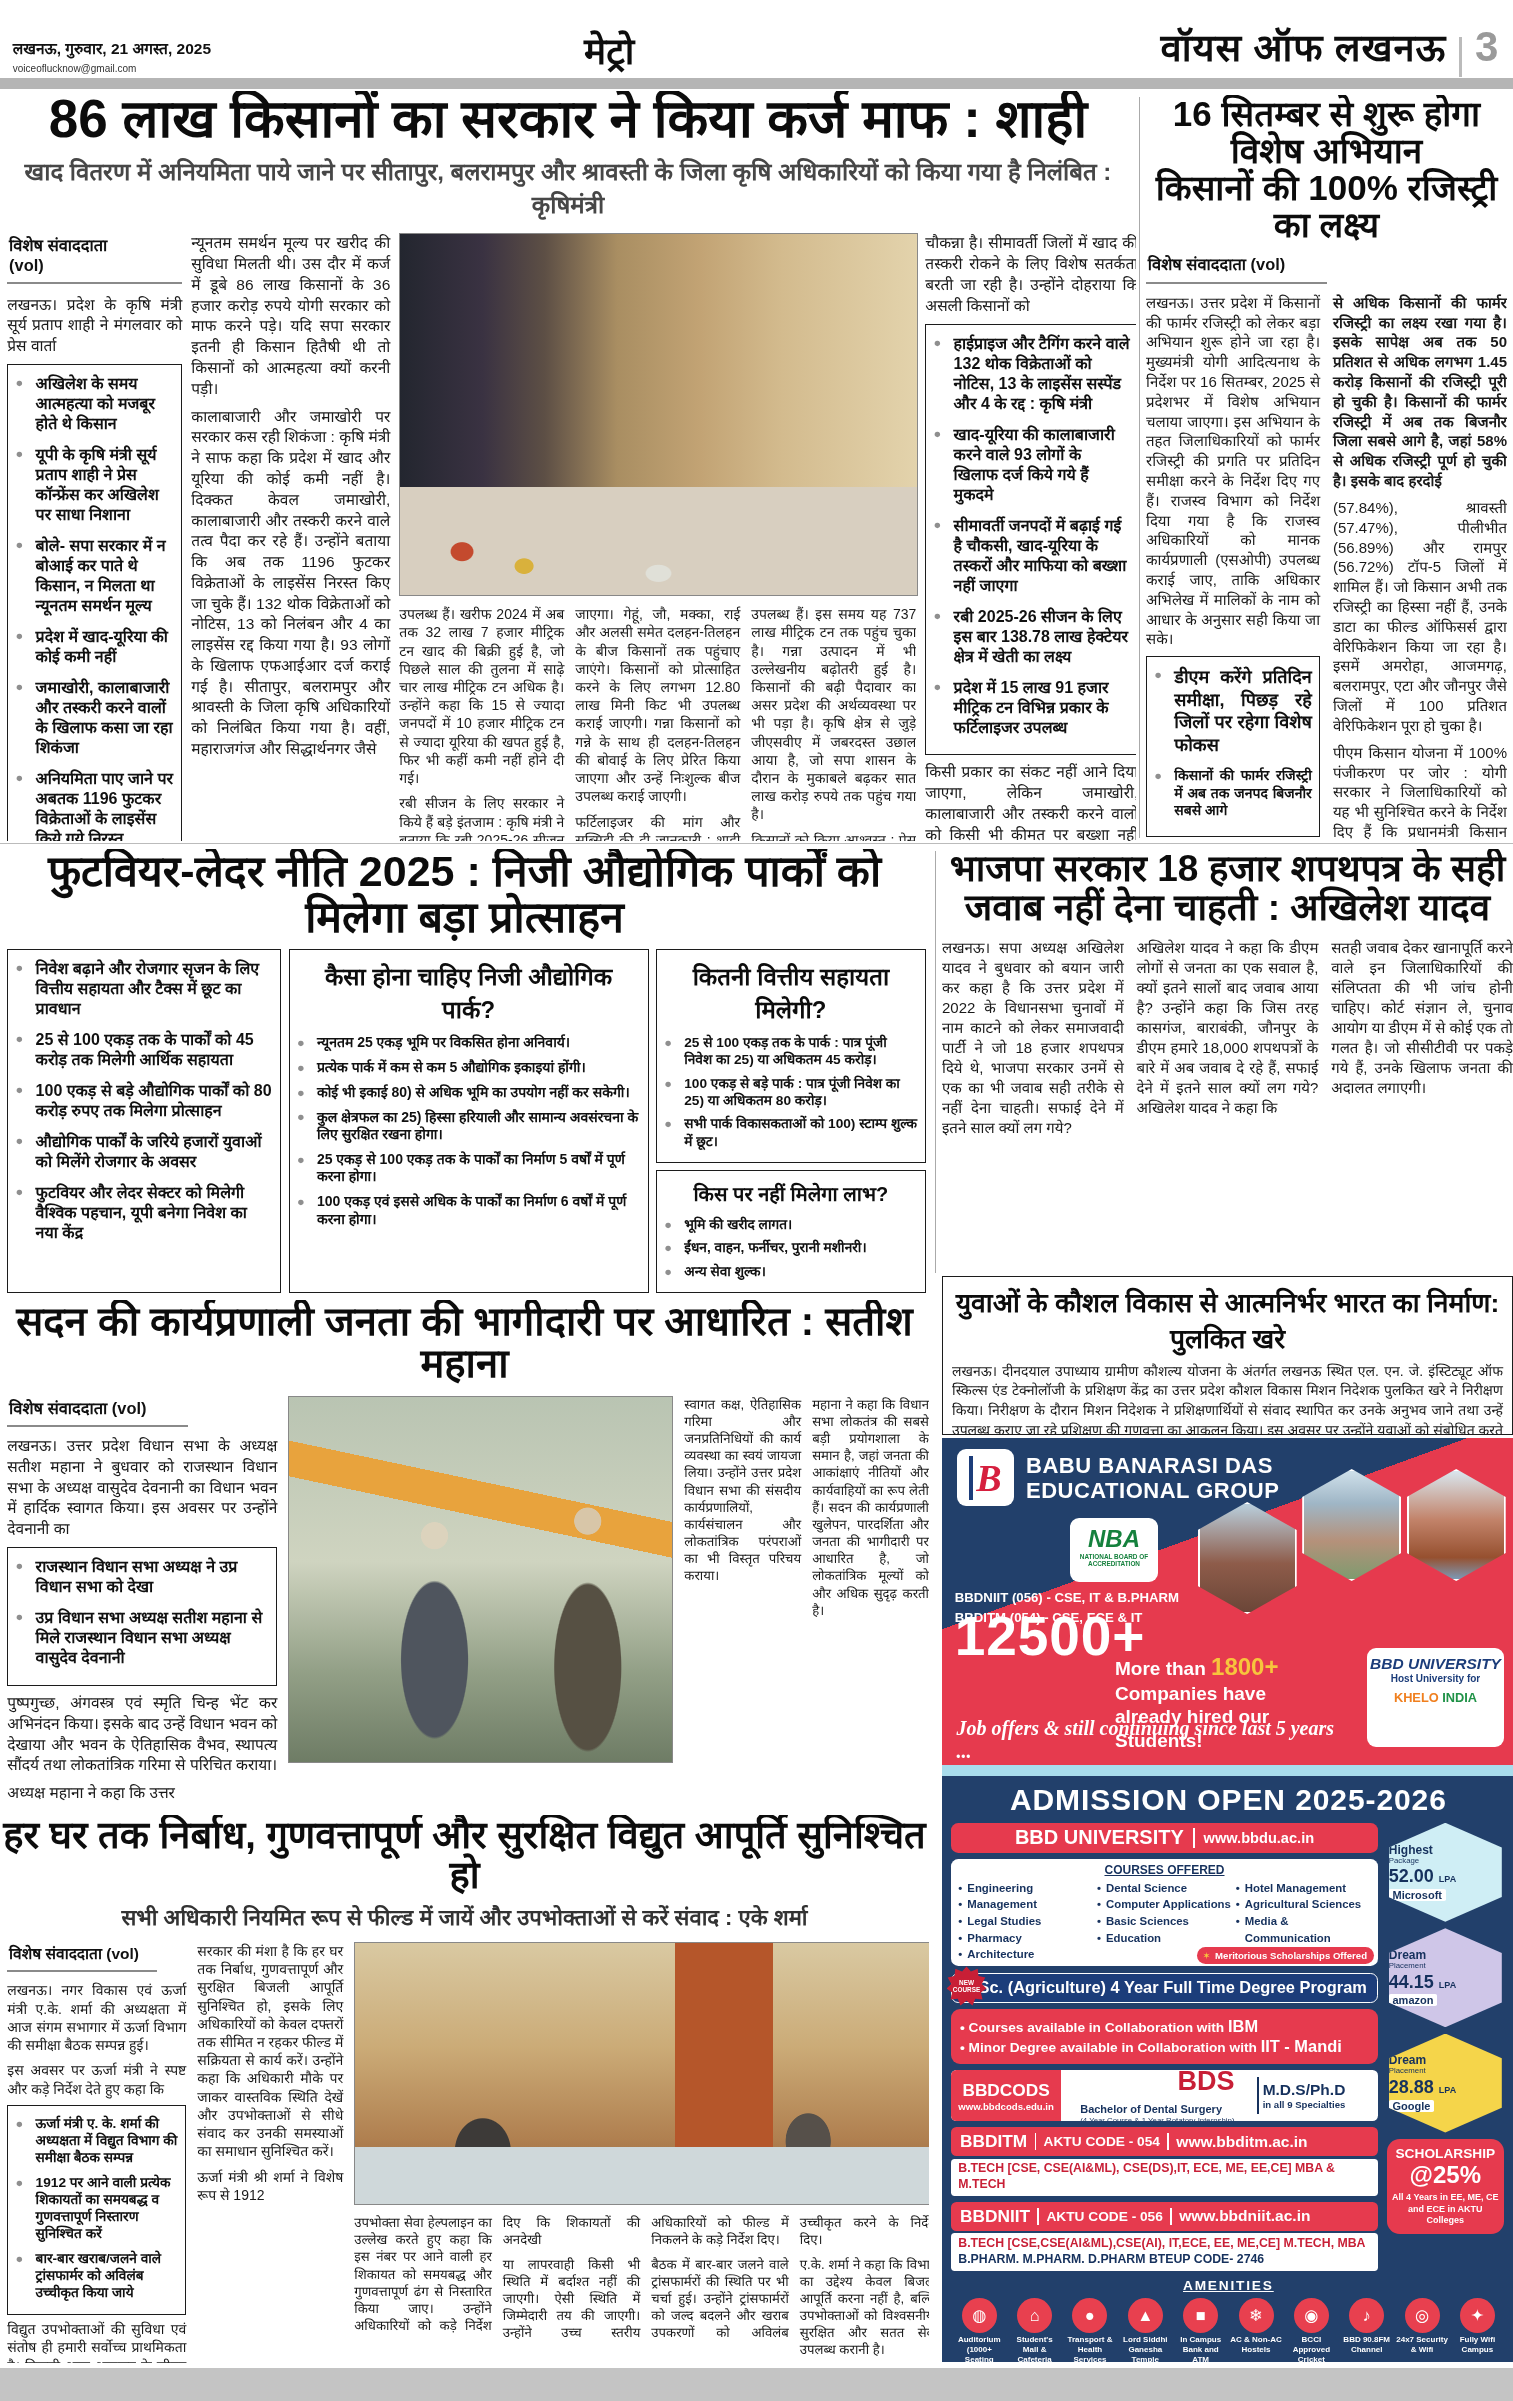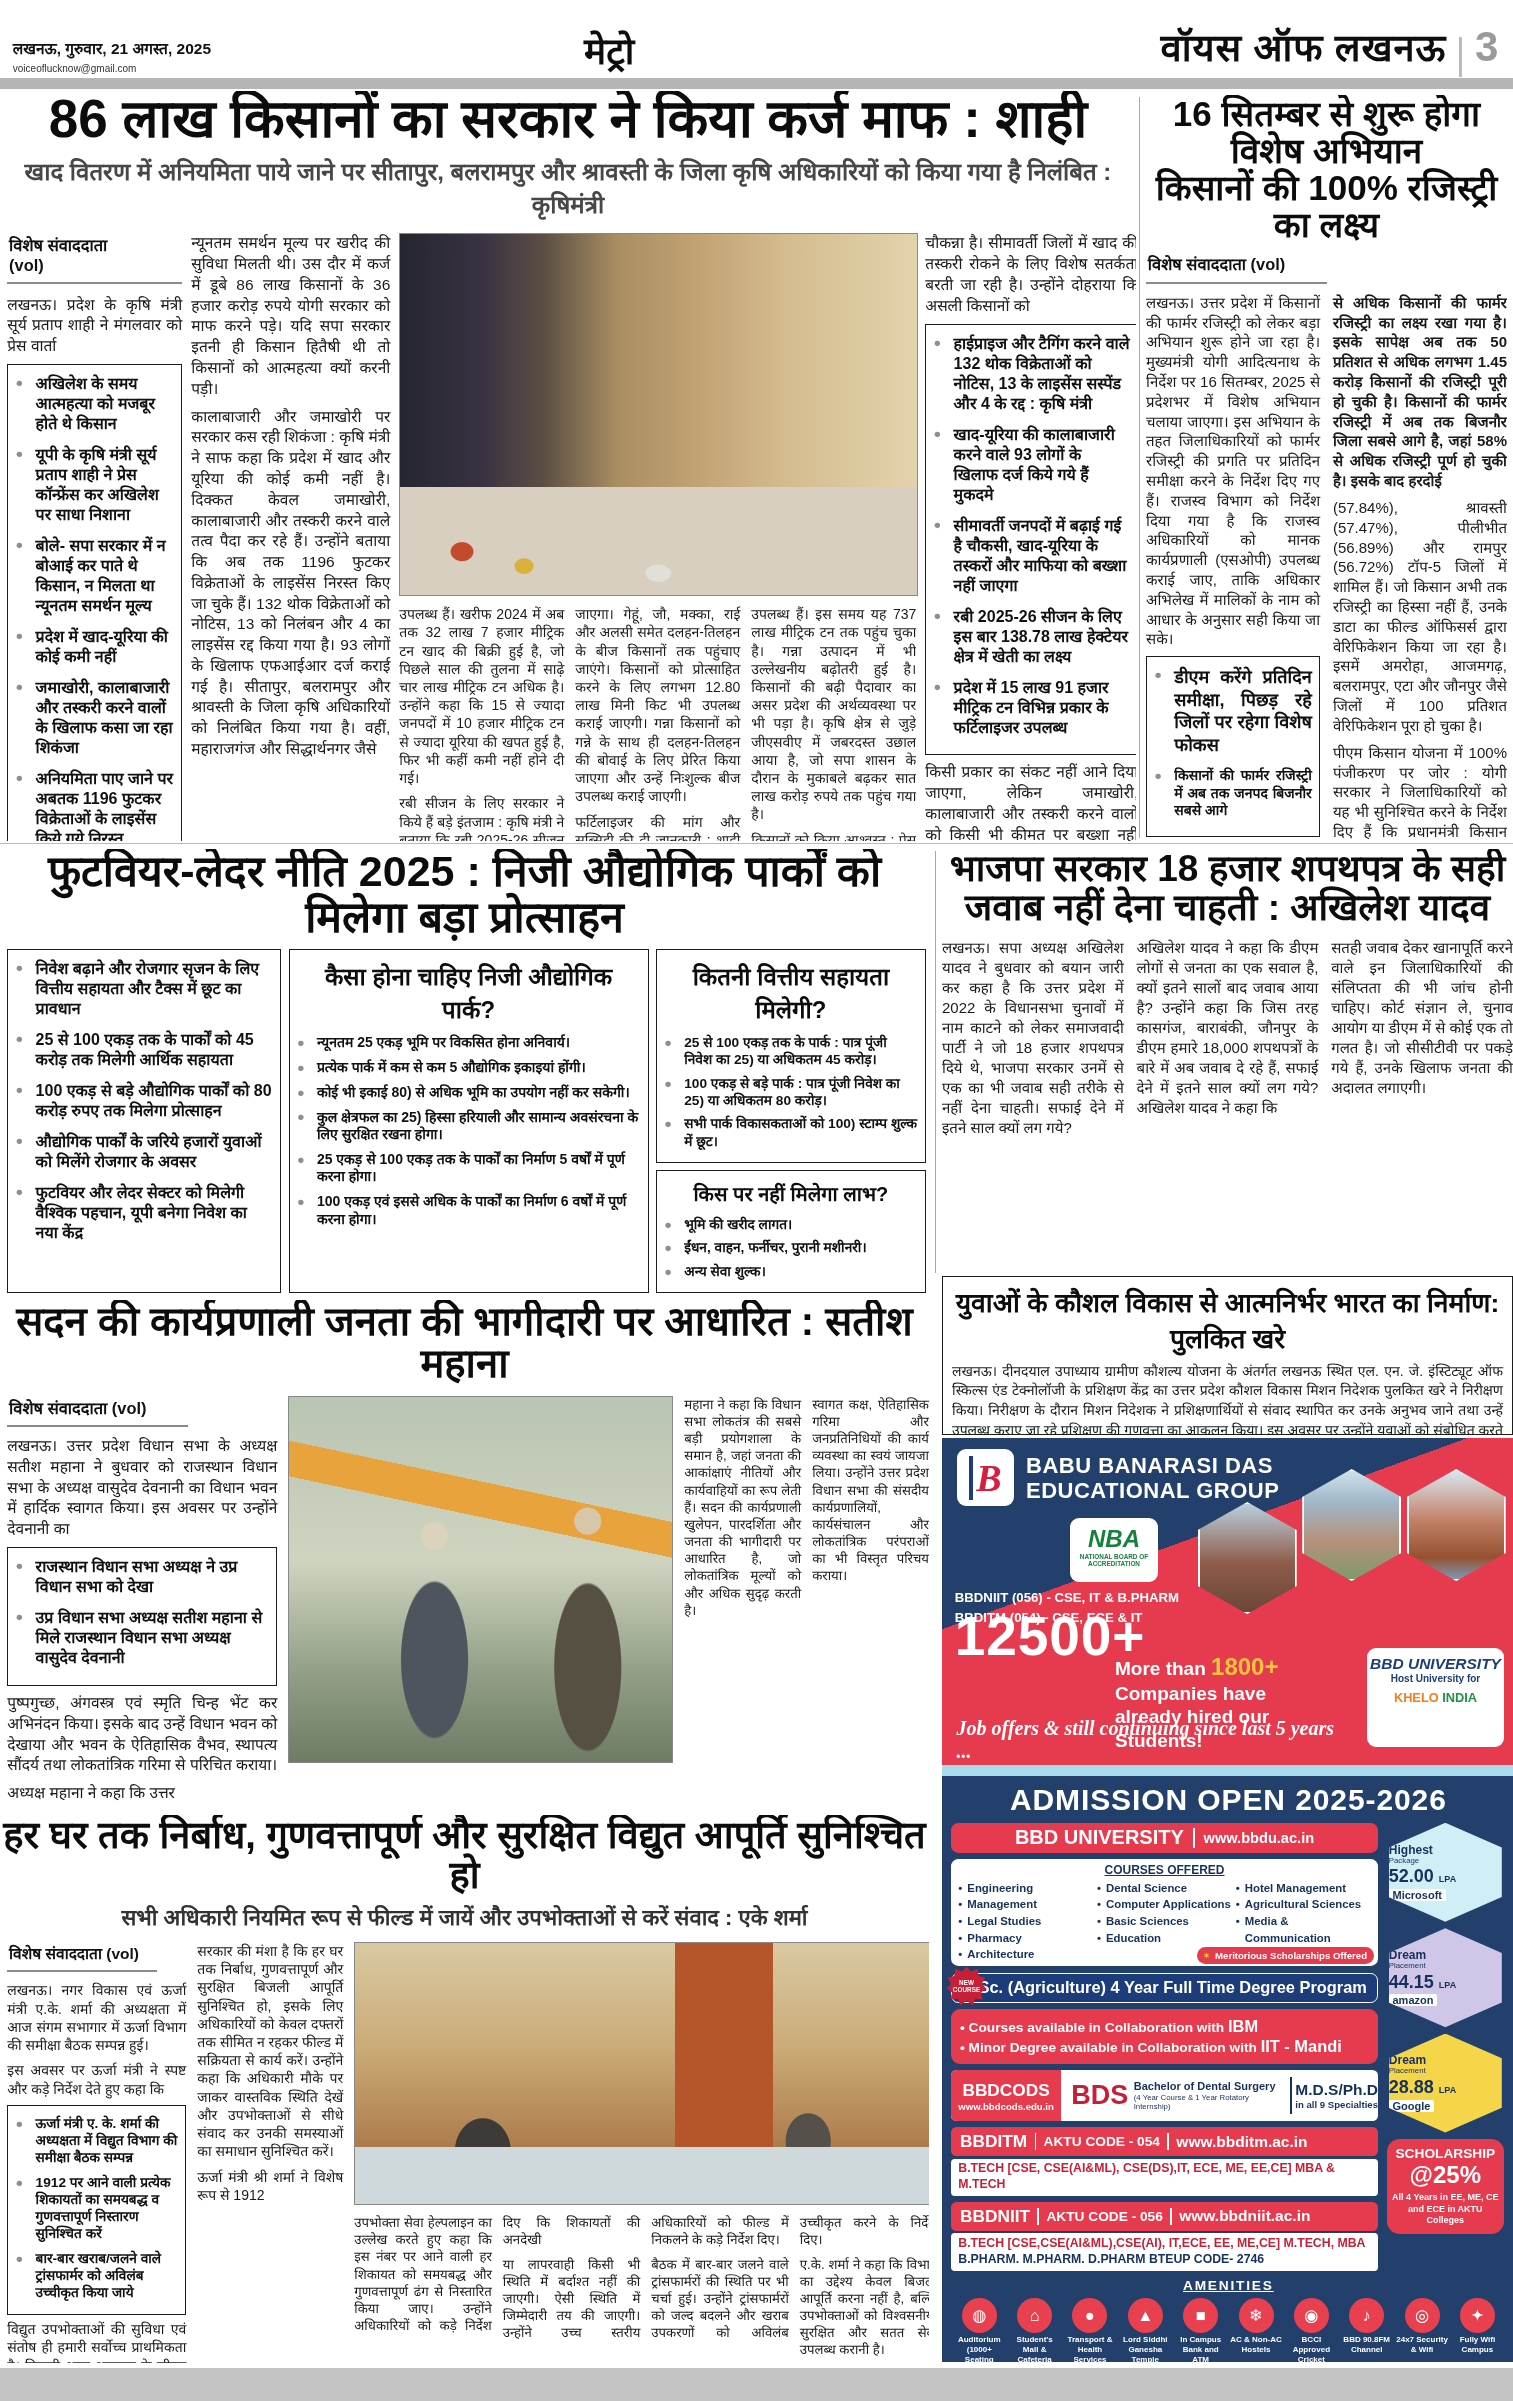--- a/index.html
+++ b/index.html
@@ -108,21 +108,21 @@
   .newstar{position:absolute;left:-5.5px;top:-7.3px;width:40px;height:40px;background:#c81f36;color:#fff;font-size:6.4px;
            font-weight:bold;display:flex;align-items:center;justify-content:center;text-align:center;
            clip-path:polygon(50% 0,61% 13%,78% 6%,80% 24%,97% 28%,88% 44%,100% 55%,86% 65%,90% 83%,72% 81%,65% 98%,50% 86%,35% 98%,28% 81%,10% 83%,14% 65%,0 55%,12% 44%,3% 28%,20% 24%,22% 6%,39% 13%);}
   .collab{margin-top:6.4px;background:#e63a4e;border-radius:9px;padding:5.5px 9px;font-size:13.7px;font-weight:bold;}
   .collab div{margin:1.8px 0;}
   .collab .big{font-size:16.4px;font-weight:900;}
   .codsrow{margin-top:6.4px;background:#fff;border-radius:5.5px;color:#16315d;display:flex;align-items:center;overflow:hidden;height:51px;}
   .codsl{background:#e63a4e;color:#fff;align-self:stretch;display:flex;flex-direction:column;justify-content:center;
          padding:0 7.3px;font-weight:900;font-size:17.3px;text-align:center;}
   .codsl small{font-size:9.6px;font-weight:bold;}
-  .bds{padding:0 10px;display:flex;align-items:flex-end;gap:5.5px;}
+  .bds{padding:0 19px;display:flex;align-items:flex-end;gap:5.5px;flex-direction:column;}
   .bds .b1{font-size:27px;font-weight:900;color:#c81f36;}
   .bds .b2{font-size:11px;font-weight:bold;line-height:1.15;}
   .bds .b3{font-size:7.8px;}
   .codssep{width:1.8px;height:37px;background:#16315d;margin:0 3.7px;}
   .mds .m1{font-size:15.5px;font-weight:900;}
   .mds .m2{font-size:9.6px;font-weight:bold;}
   .redbar{margin-top:6.4px;background:#e63a4e;border-radius:5.5px;padding:3.7px 9px;font-size:17.3px;font-weight:900;display:flex;gap:7.3px;align-items:center;}
   .redbar .sep{width:1.8px;height:16.4px;background:#fff;}
   .redbar .mid{font-size:13.7px;font-weight:bold;}
   .whiteline{background:#fff;color:#16315d;border-radius:3.7px;margin-top:2.7px;padding:2.7px 7.3px;font-size:12.3px;font-weight:900;line-height:1.3;}
@@ -301,22 +301,22 @@
             <li>राजस्थान विधान सभा अध्यक्ष ने उप्र विधान सभा को देखा</li>
             <li>उप्र विधान सभा अध्यक्ष सतीश महाना से मिले राजस्थान विधान सभा अध्यक्ष वासुदेव देवनानी</li>
           </ul>
       </div>
       <p class="body17 just" style="margin-top:7.3px;">पुष्पगुच्छ, अंगवस्त्र एवं स्मृति चिन्ह भेंट कर अभिनंदन किया। इसके बाद उन्हें विधान भवन को देखाया और भवन के ऐतिहासिक वैभव, स्थापत्य सौंदर्य तथा लोकतांत्रिक गरिमा से परिचित कराया।</p>
       <p class="body17 just">अध्यक्ष महाना ने कहा कि उत्तर</p>
     </div>
     <div class="photo photo2" style="width:383px;height:365px;flex:none;"></div>
     <div style="flex:1;">
       <div class="just" style="column-count:2;column-gap:11px;font-size:13.2px;line-height:1.3;height:365px;overflow:hidden;">
+          <p>स्वागत कक्ष, ऐतिहासिक गरिमा और जनप्रतिनिधियों की कार्य व्यवस्था का स्वयं जायजा लिया। उन्होंने उत्तर प्रदेश विधान सभा की संसदीय कार्यप्रणालियों, कार्यसंचालन और लोकतांत्रिक परंपराओं का भी विस्तृत परिचय कराया।</p>
           <p>महाना ने कहा कि विधान सभा लोकतंत्र की सबसे बड़ी प्रयोगशाला के समान है, जहां जनता की आकांक्षाएं नीतियों और कार्यवाहियों का रूप लेती हैं। सदन की कार्यप्रणाली खुलेपन, पारदर्शिता और जनता की भागीदारी पर आधारित है, जो लोकतांत्रिक मूल्यों को और अधिक सुदृढ़ करती है।</p>
-          <p>स्वागत कक्ष, ऐतिहासिक गरिमा और जनप्रतिनिधियों की कार्य व्यवस्था का स्वयं जायजा लिया। उन्होंने उत्तर प्रदेश विधान सभा की संसदीय कार्यप्रणालियों, कार्यसंचालन और लोकतांत्रिक परंपराओं का भी विस्तृत परिचय कराया।</p>
         </div>
     </div>
   </div>
 
 </div>
 
 <div class="abs boxart" style="left:942px;top:1276px;width:551px;height:142px;overflow:hidden;">
   <div class="bh">युवाओं के कौशल विकास से आत्मनिर्भर भारत का निर्माण: पुलकित खरे</div>
   <p class="just" style="font-size:14px;line-height:1.4;">लखनऊ। दीनदयाल उपाध्याय ग्रामीण कौशल्य योजना के अंतर्गत लखनऊ स्थित एल. एन. जे. इंस्टिट्यूट ऑफ स्किल्स एंड टेक्नोलॉजी के प्रशिक्षण केंद्र का उत्तर प्रदेश कौशल विकास मिशन निदेशक पुलकित खरे ने निरीक्षण किया। निरीक्षण के दौरान मिशन निदेशक ने प्रशिक्षणार्थियों से संवाद स्थापित कर उनके अनुभव जाने तथा उन्हें उपलब्ध कराए जा रहे प्रशिक्षण की गुणवत्ता का आकलन किया। इस अवसर पर उन्होंने युवाओं को संबोधित करते हुए कहा कि समर्पण और लगन के साथ कौशल विकास कर वे न केवल आत्मनिर्भर बनेंगे बल्कि समाज और प्रदेश की प्रगति में भी योगदान देंगे। उन्होंने युवाओं को भरोसा दिलाया कि राज्य सरकार रोजगारोन्मुखी कौशल प्रशिक्षण के माध्यम से ग्रामीण युवाओं को सशक्त बनाने के लिए प्रतिबद्ध है।</p>
 </div>

